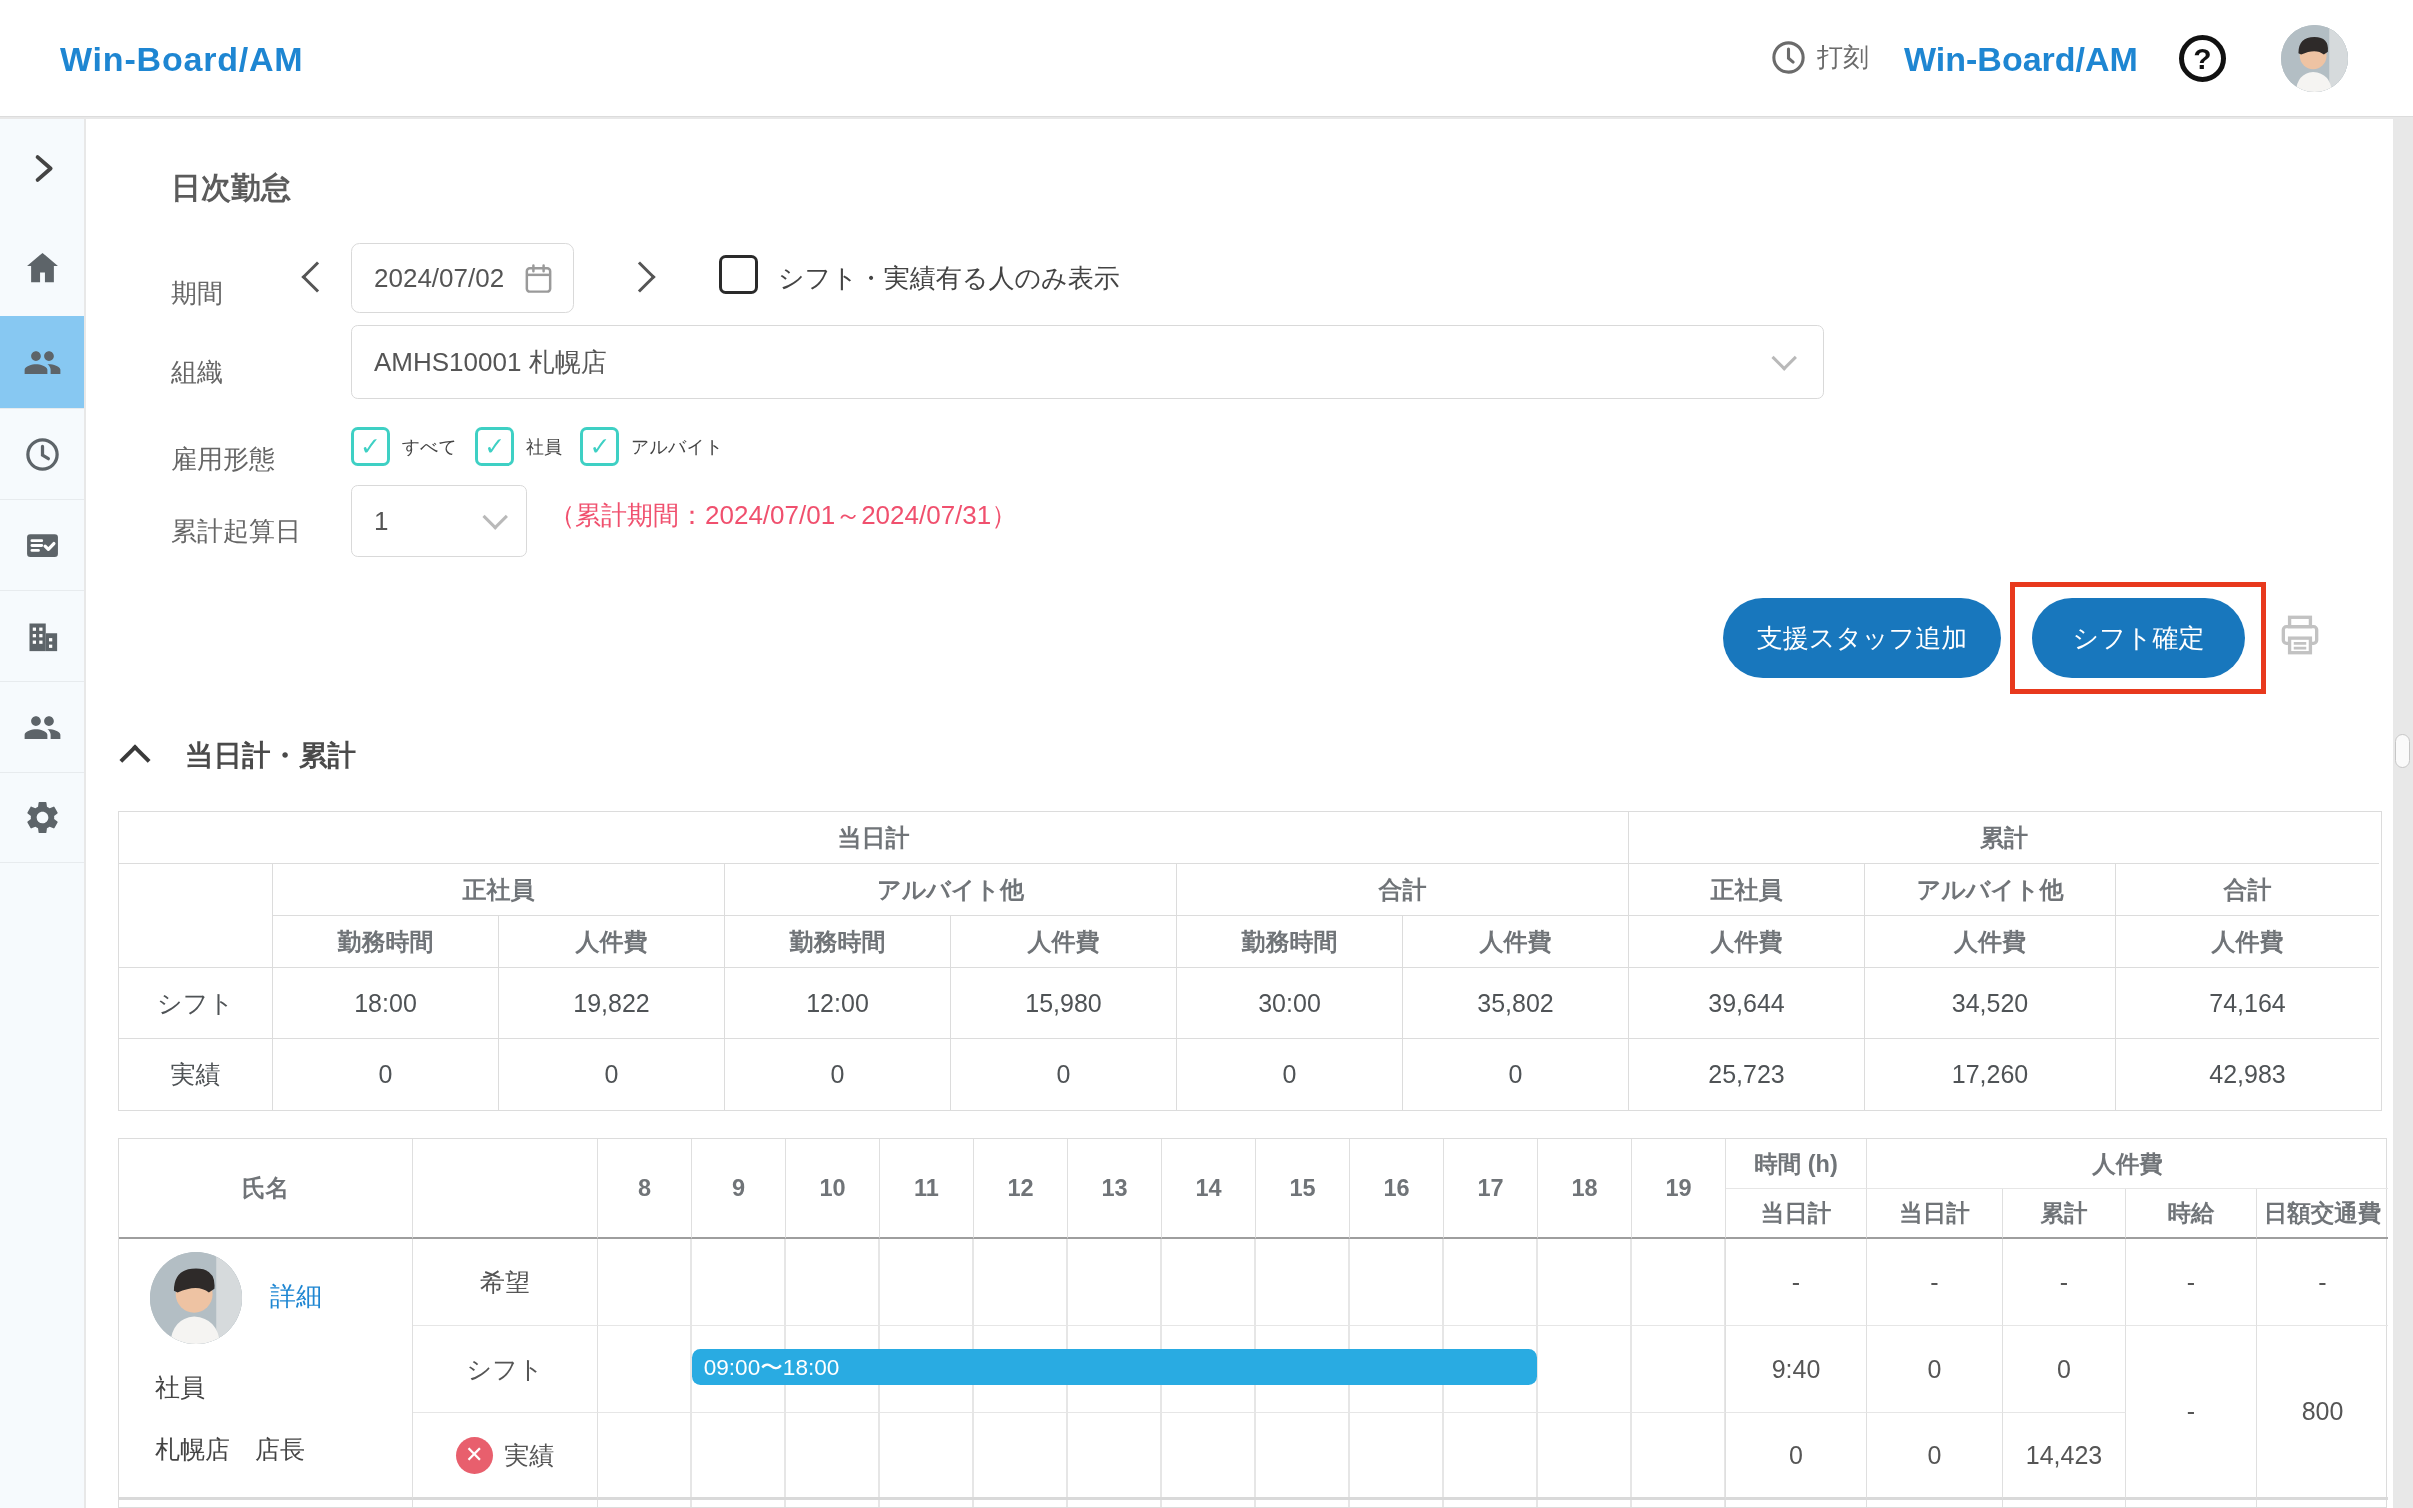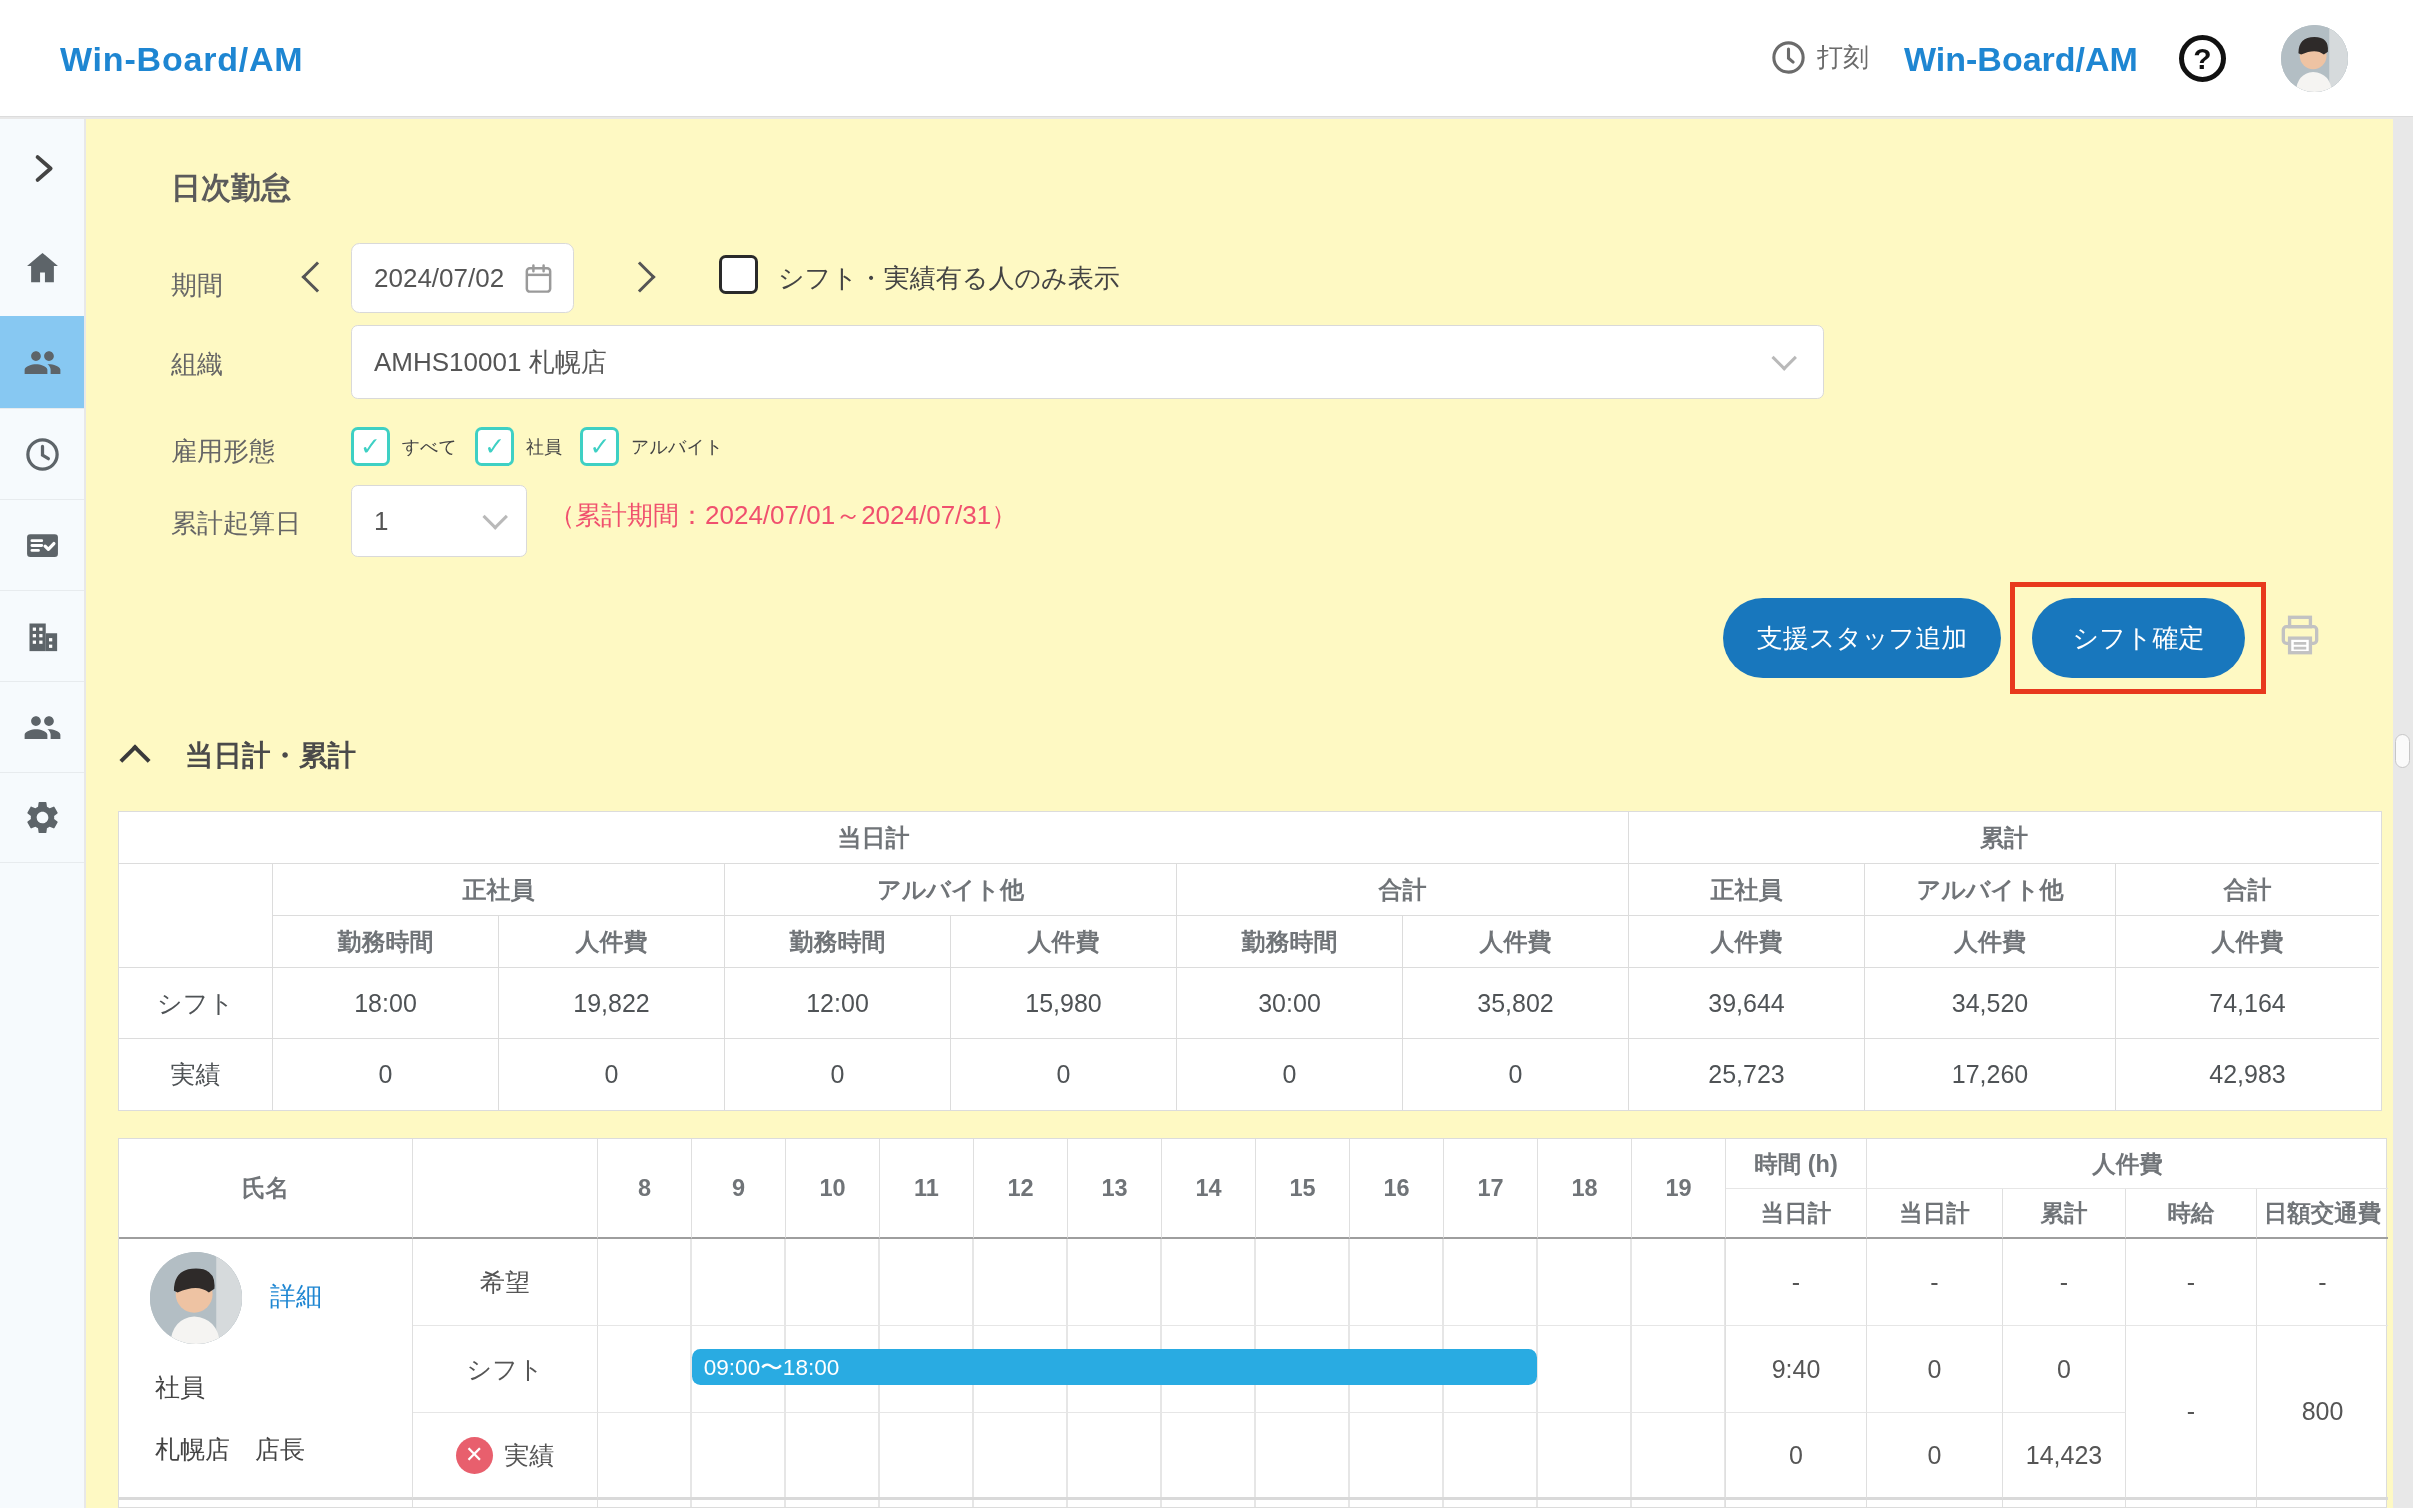--- a/index.html
+++ b/index.html
@@ -24,25 +24,25 @@
   .sidebar { position:absolute; left:0; top:119px; width:84px; height:1389px; background:#f6fafd; }
   .side-item { width:84px; display:flex; align-items:center; justify-content:center; cursor:pointer; }
   .side-item svg { width:39px; height:39px; }
   .si-collapse { height:99px; }
   .si-home { height:98px; }
   .si-active { height:92px; background:#87c8f2; }
   .si-line { height:91px; border-top:1.7px solid #e7ebee; }
   .si-last { border-bottom:1.7px solid #e7ebee; }
 
   
-  .content { position:absolute; left:86px; top:119px; width:2307px; height:1389px; background:#fef9c3; }
+  .content { position:absolute; left:86px; top:119px; width:2307px; height:1389px; background:#ffffff; }
 
   .page-title { position:absolute; left:85px; top:49px; font-size:30px; font-weight:bold; color:#5b5b5b; }
 
-  .flabel { position:absolute; font-size:26px; color:#666; }
+  .flabel { position:absolute; font-size:26px; color:#666;margin-top:8px; }
   .chev { width:22px; height:22px; border-top:3.4px solid #555; border-left:3.4px solid #555; cursor:pointer; }
   .chev.left  { transform:rotate(-45deg); }
   .chev.right { transform:rotate(135deg); }
 
   .datebox { position:absolute; left:265px; top:124px; width:223px; height:70px;
     border:1.7px solid #d9d9d9; border-radius:8.4px; display:flex; align-items:center;
     padding:0 17px 0 22px; gap:15px; cursor:pointer; background:#fff; }
   .datebox .dval { font-size:26px; color:#555; flex:1; }
 
   .checkbox-dark { position:absolute; left:633px; top:136px; width:39px; height:39px;

